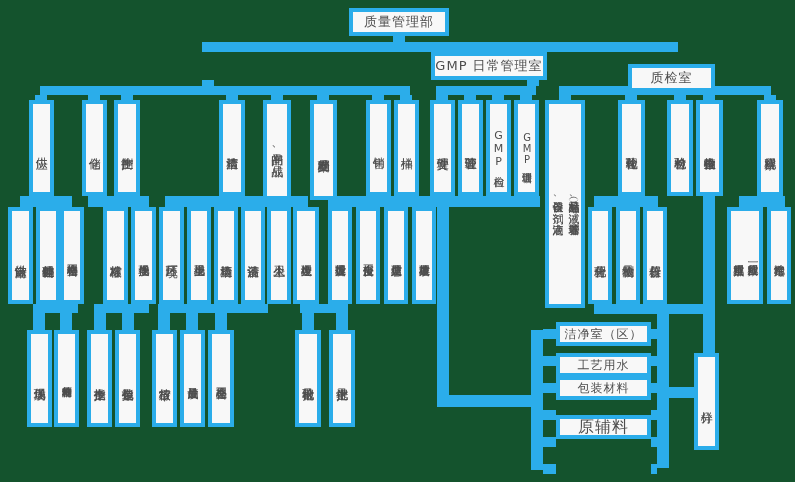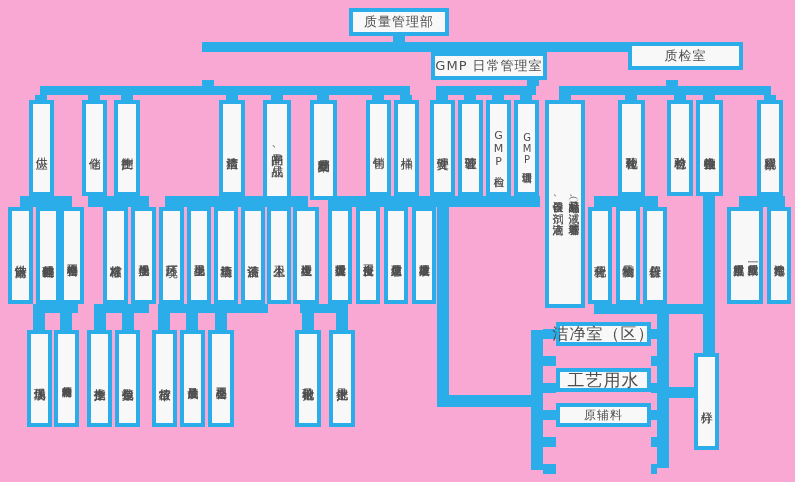--- a/index.html
+++ b/index.html
@@ -1,18 +1,18 @@
 <!DOCTYPE html>
 <html><head>
 <meta charset="utf-8">
 <style>
   * { margin:0; padding:0; box-sizing:border-box; }
   html,body { background:#fff; font-family:"DejaVu Sans", sans-serif; }
   #chart {
-    position:relative; width:795px; height:482px; background:#f9a8d4;
+    position:relative; width:795px; height:482px; background:#14532d;
     overflow:hidden; --blue:#2BADEA;
   }
   .box {
     position:absolute; background:#f8f8f8; border:4px solid var(--blue);
     color:#4d4d4d; display:flex; align-items:center; justify-content:center;
     text-align:center;
   }
   .hbox { font-size:13px; letter-spacing:1px; white-space:nowrap; }
   .vbox {
     writing-mode:vertical-rl; text-orientation:upright;
@@ -86,21 +86,21 @@
   <i class="ln" style="left:158px;top:304px;width:110px;height:9px"></i>
   <i class="ln" style="left:158px;top:313px;width:12px;height:17px"></i>
   <i class="ln" style="left:186px;top:313px;width:12px;height:17px"></i>
   <i class="ln" style="left:215px;top:313px;width:12px;height:17px"></i>
   <i class="ln" style="left:300px;top:304px;width:48px;height:9px"></i>
   <i class="ln" style="left:302px;top:313px;width:12px;height:17px"></i>
   <i class="ln" style="left:336px;top:313px;width:12px;height:17px"></i>
 
   <div class="box hbox" style="left:349px;top:8px;width:100px;height:28px">质量管理部</div>
   <div class="box hbox" style="left:431px;top:52px;width:116px;height:28px">GMP 日常管理室</div>
-  <div class="box hbox" style="left:628px;top:42px;width:115px;height:28px">质检室</div>
+  <div class="box hbox" style="left:628px;top:64px;width:87px;height:28px">质检室</div>
 
   <div class="box vbox" style="left:29px;top:100px;width:25px;height:96px">供应</div>
   <div class="box vbox" style="left:82px;top:100px;width:25px;height:96px">仓储</div>
   <div class="box vbox" style="left:114px;top:100px;width:26px;height:96px">生产控制</div>
   <div class="box vbox" style="left:219px;top:100px;width:26px;height:96px">清洁检查</div>
   <div class="box vbox" style="left:263px;top:100px;width:28px;height:100px">中间产品、成品</div>
   <div class="box vbox" style="left:310px;top:100px;width:27px;height:100px">产品档案管理</div>
   <div class="box vbox" style="left:366px;top:100px;width:25px;height:96px">销售</div>
   <div class="box vbox" style="left:394px;top:100px;width:25px;height:96px">抽样</div>
   <div class="box vbox" style="left:430px;top:100px;width:25px;height:96px">文件管理</div>
@@ -144,17 +144,18 @@
   <div class="box vbox" style="left:54px;top:330px;width:25px;height:97px;font-size:10px">原辅料附件检测</div>
   <div class="box vbox" style="left:87px;top:330px;width:25px;height:97px">批生产指令</div>
   <div class="box vbox" style="left:115px;top:330px;width:25px;height:97px">批包装指令</div>
   <div class="box vbox" style="left:152px;top:330px;width:25px;height:97px">审核放行</div>
   <div class="box vbox" style="left:180px;top:330px;width:25px;height:97px;font-size:11px">成品质量评价</div>
   <div class="box vbox" style="left:208px;top:330px;width:26px;height:97px;font-size:11px">不合格品处理</div>
   <div class="box vbox" style="left:295px;top:330px;width:26px;height:97px">批检验记录</div>
   <div class="box vbox" style="left:329px;top:330px;width:26px;height:97px">批生产记录</div>
   <div class="box vbox" style="left:694px;top:353px;width:25px;height:97px">分样</div>
 
-  <div class="box hbox" style="left:556px;top:322px;width:95px;height:24px;font-size:16px">洁净室（区）</div>
-  <div class="box hbox" style="left:556px;top:368px;width:95px;height:24px;font-size:17px">工艺用水</div>
-  <div class="box hbox" style="left:556px;top:403px;width:95px;height:24px;font-size:12px">原辅料</div>
+  <div class="box hbox" style="left:556px;top:322px;width:95px;height:24px;font-size:12px">洁净室（区）</div>
+  <div class="box hbox" style="left:556px;top:353px;width:95px;height:24px;font-size:12px">工艺用水</div>
+  <div class="box hbox" style="left:556px;top:376px;width:95px;height:24px;font-size:12px">包装材料</div>
+  <div class="box hbox" style="left:556px;top:415px;width:95px;height:24px;font-size:16px">原辅料</div>
 
 </div>
 
 </body></html>

